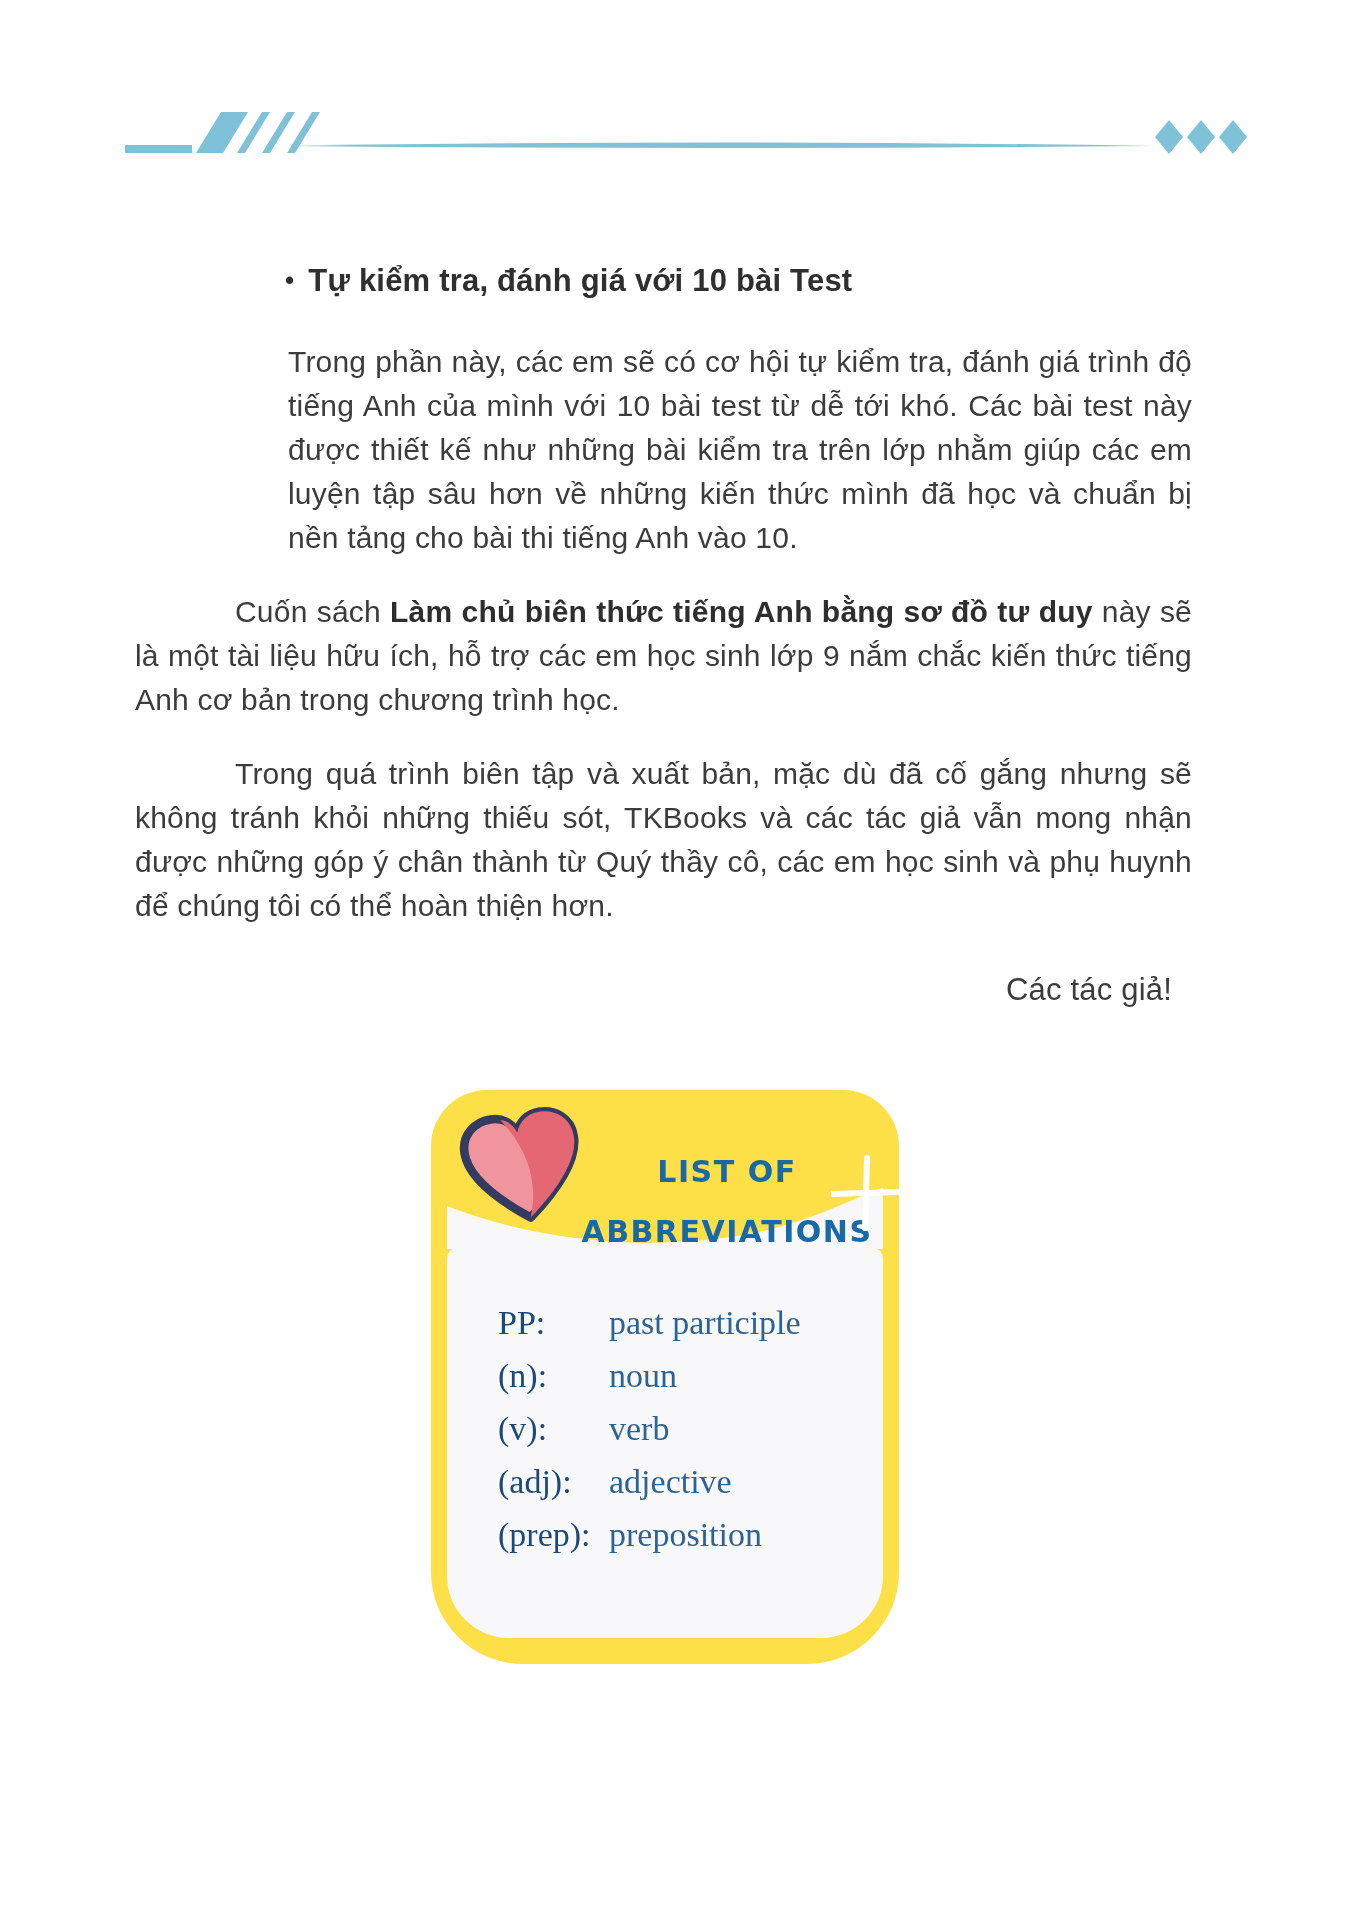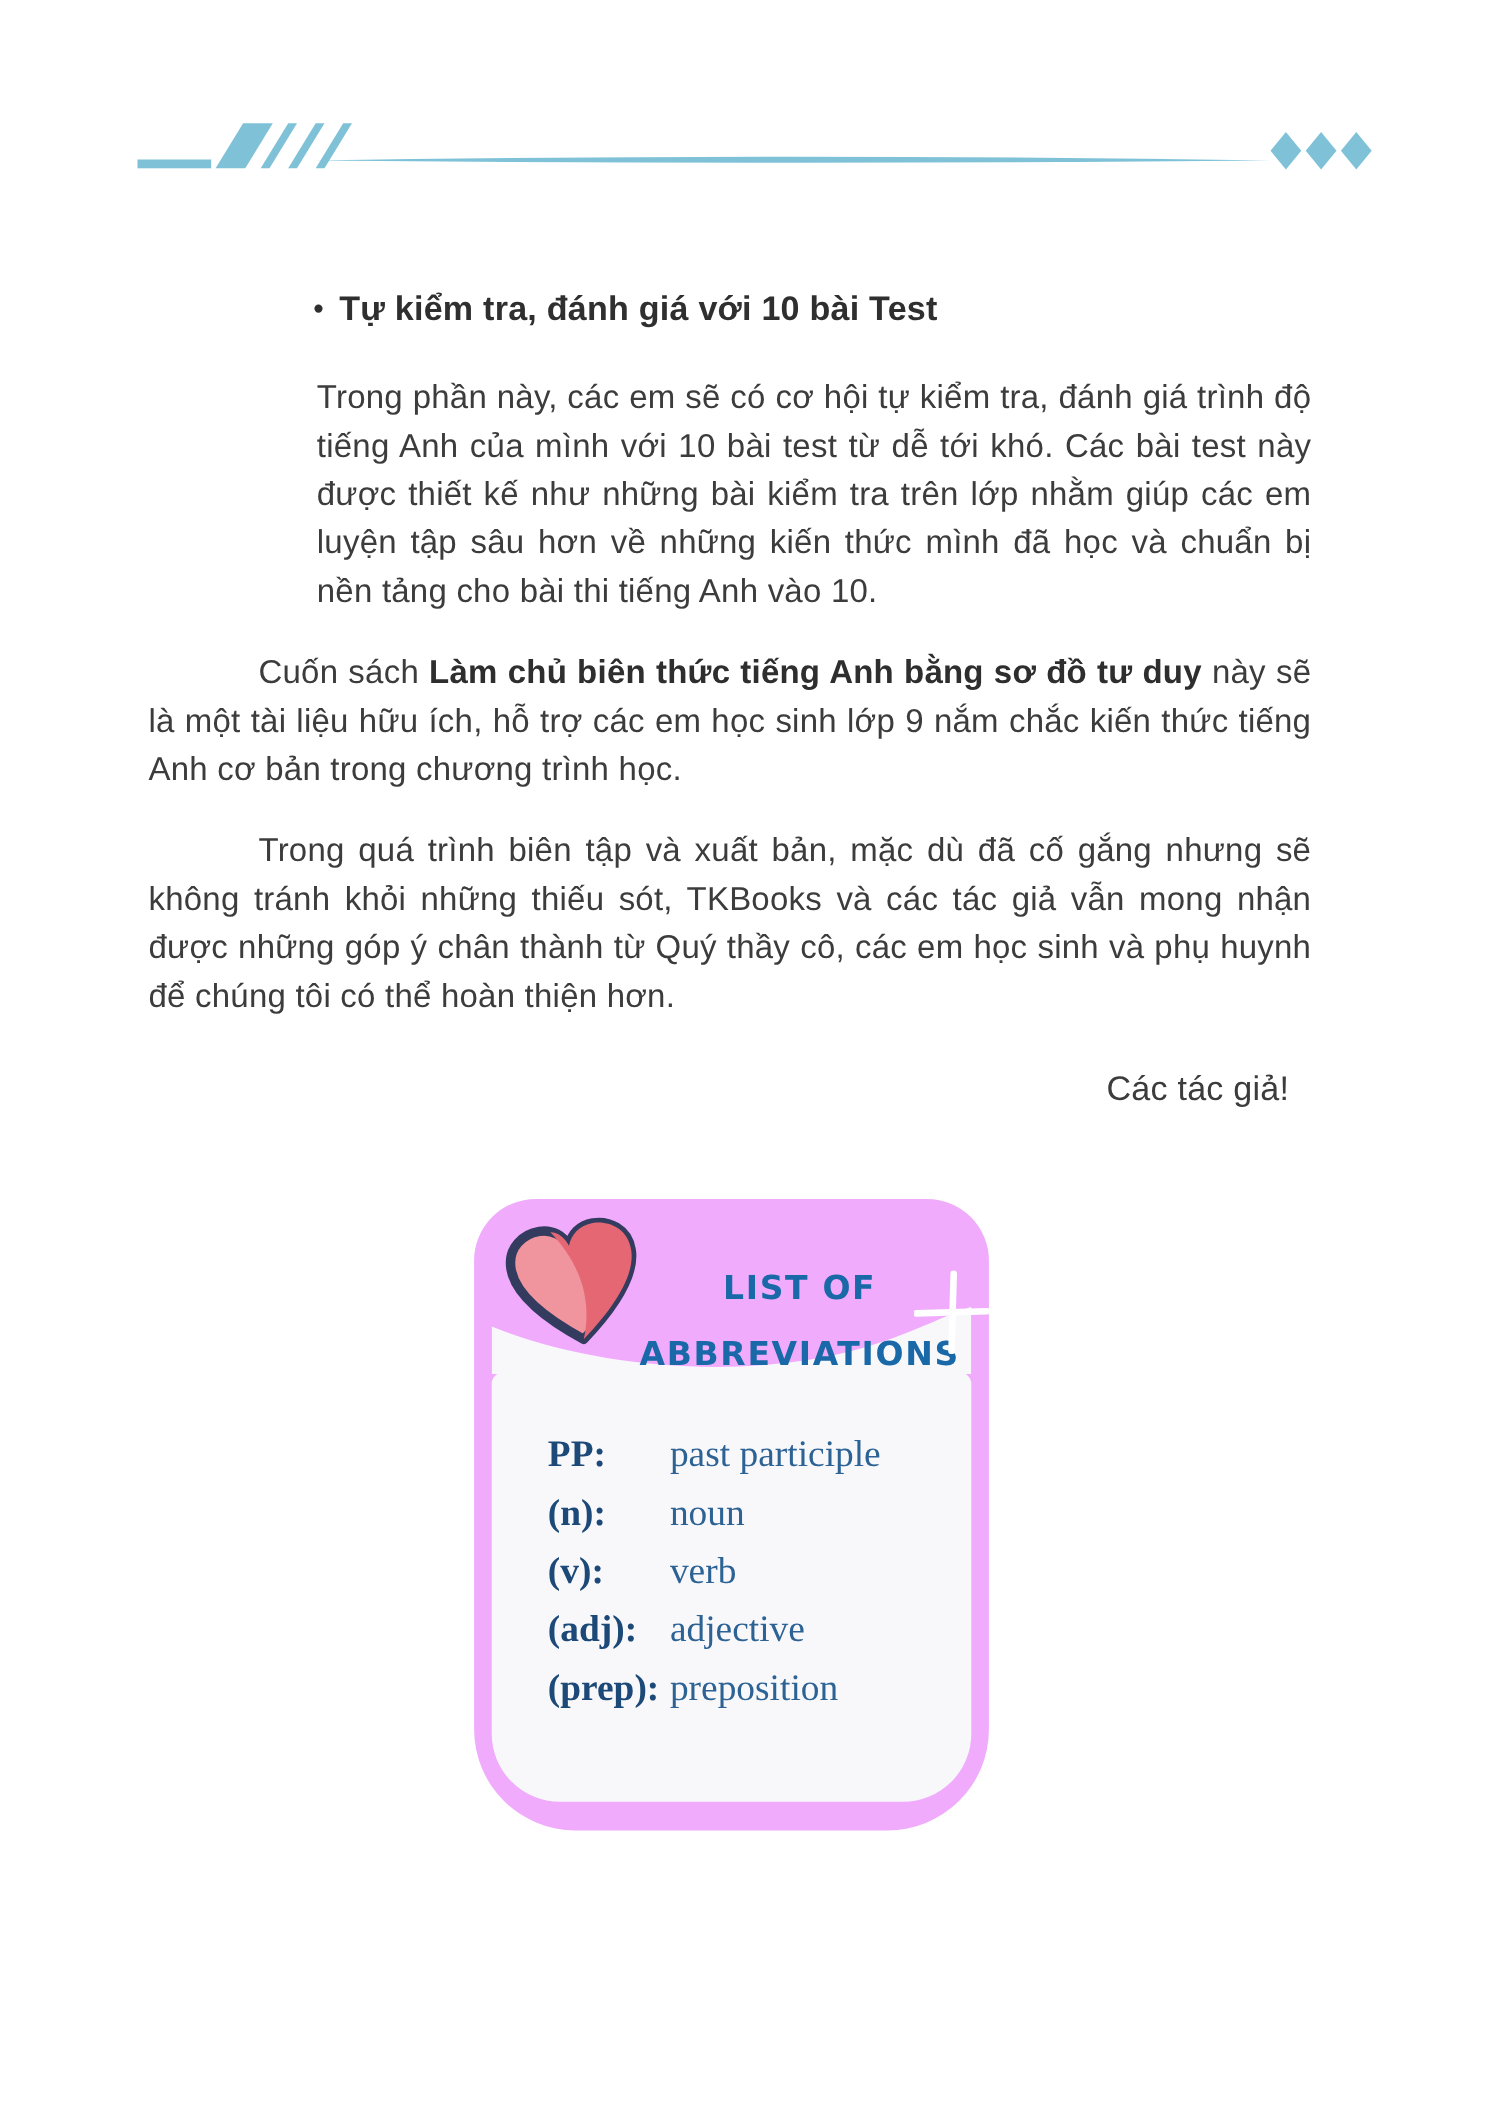--- a/index.html
+++ b/index.html
@@ -14,37 +14,37 @@
   .bullet-line{padding-left:150px;font-weight:600;font-size:31px;margin:0 0 36px 0;color:#2f2f2f;}
   .bullet-dot{font-size:26px;margin-right:14px;position:relative;top:-2px;}
   p.para{margin:0 0 30px 0;text-align:justify;}
   .para-indented{padding-left:153px;}
   .para-firstline{text-indent:100px;}
   .bold-run{font-weight:700;color:#2e2e2e;}
   .signature{margin:40px 20px 0 0;text-align:right;font-size:31px;}
   
   .card{
     position:absolute;left:431px;top:1090px;width:468px;height:574px;
-    background:#f0abfc;border-radius:56px 56px 92px 92px;
+    background:#fde047;border-radius:56px 56px 92px 92px;
   }
   .card-panel{
     position:absolute;left:16px;right:16px;top:158px;bottom:26px;
     background:#f8f8fb;border-radius:10px 10px 62px 62px;
   }
   .card-wave{position:absolute;left:16px;top:98px;width:436px;height:61px;display:block;}
   .heart-wrap{position:absolute;left:30px;top:20px;width:124px;height:118px;transform:rotate(-9deg);}
   .card-title{
     position:absolute;left:150px;right:26px;top:52px;text-align:center;
     font-family:"DejaVu Sans", sans-serif;font-weight:800;color:#1968a7;
     font-size:30px;line-height:60px;letter-spacing:1.5px;
   }
   .sparkle{position:absolute;right:-2px;top:64px;width:70px;height:78px;}
   .abbr-list{position:absolute;left:67px;right:30px;top:214px;}
   .abbr-row{display:flex;align-items:baseline;height:53px;font-family:"Liberation Serif", serif;font-size:34px;}
-  .abbr-key{width:111px;font-weight:700;color:#1c4977;flex:0 0 auto;}
+  .abbr-key{width:111px;font-weight:400;color:#1c4977;flex:0 0 auto;}
   .abbr-val{color:#2d6394;}
 </style>
 </head>
 <body>
 
 <svg class="deco" viewBox="0 0 1355 80" aria-hidden="true">
   <g fill="#7fc2d8">
     <rect x="125" y="50" width="67" height="8"></rect>
     <polygon points="196,58 221,17 248,17 223,58"></polygon>
     <polygon points="237,58 262,17 270,17 245,58"></polygon>

